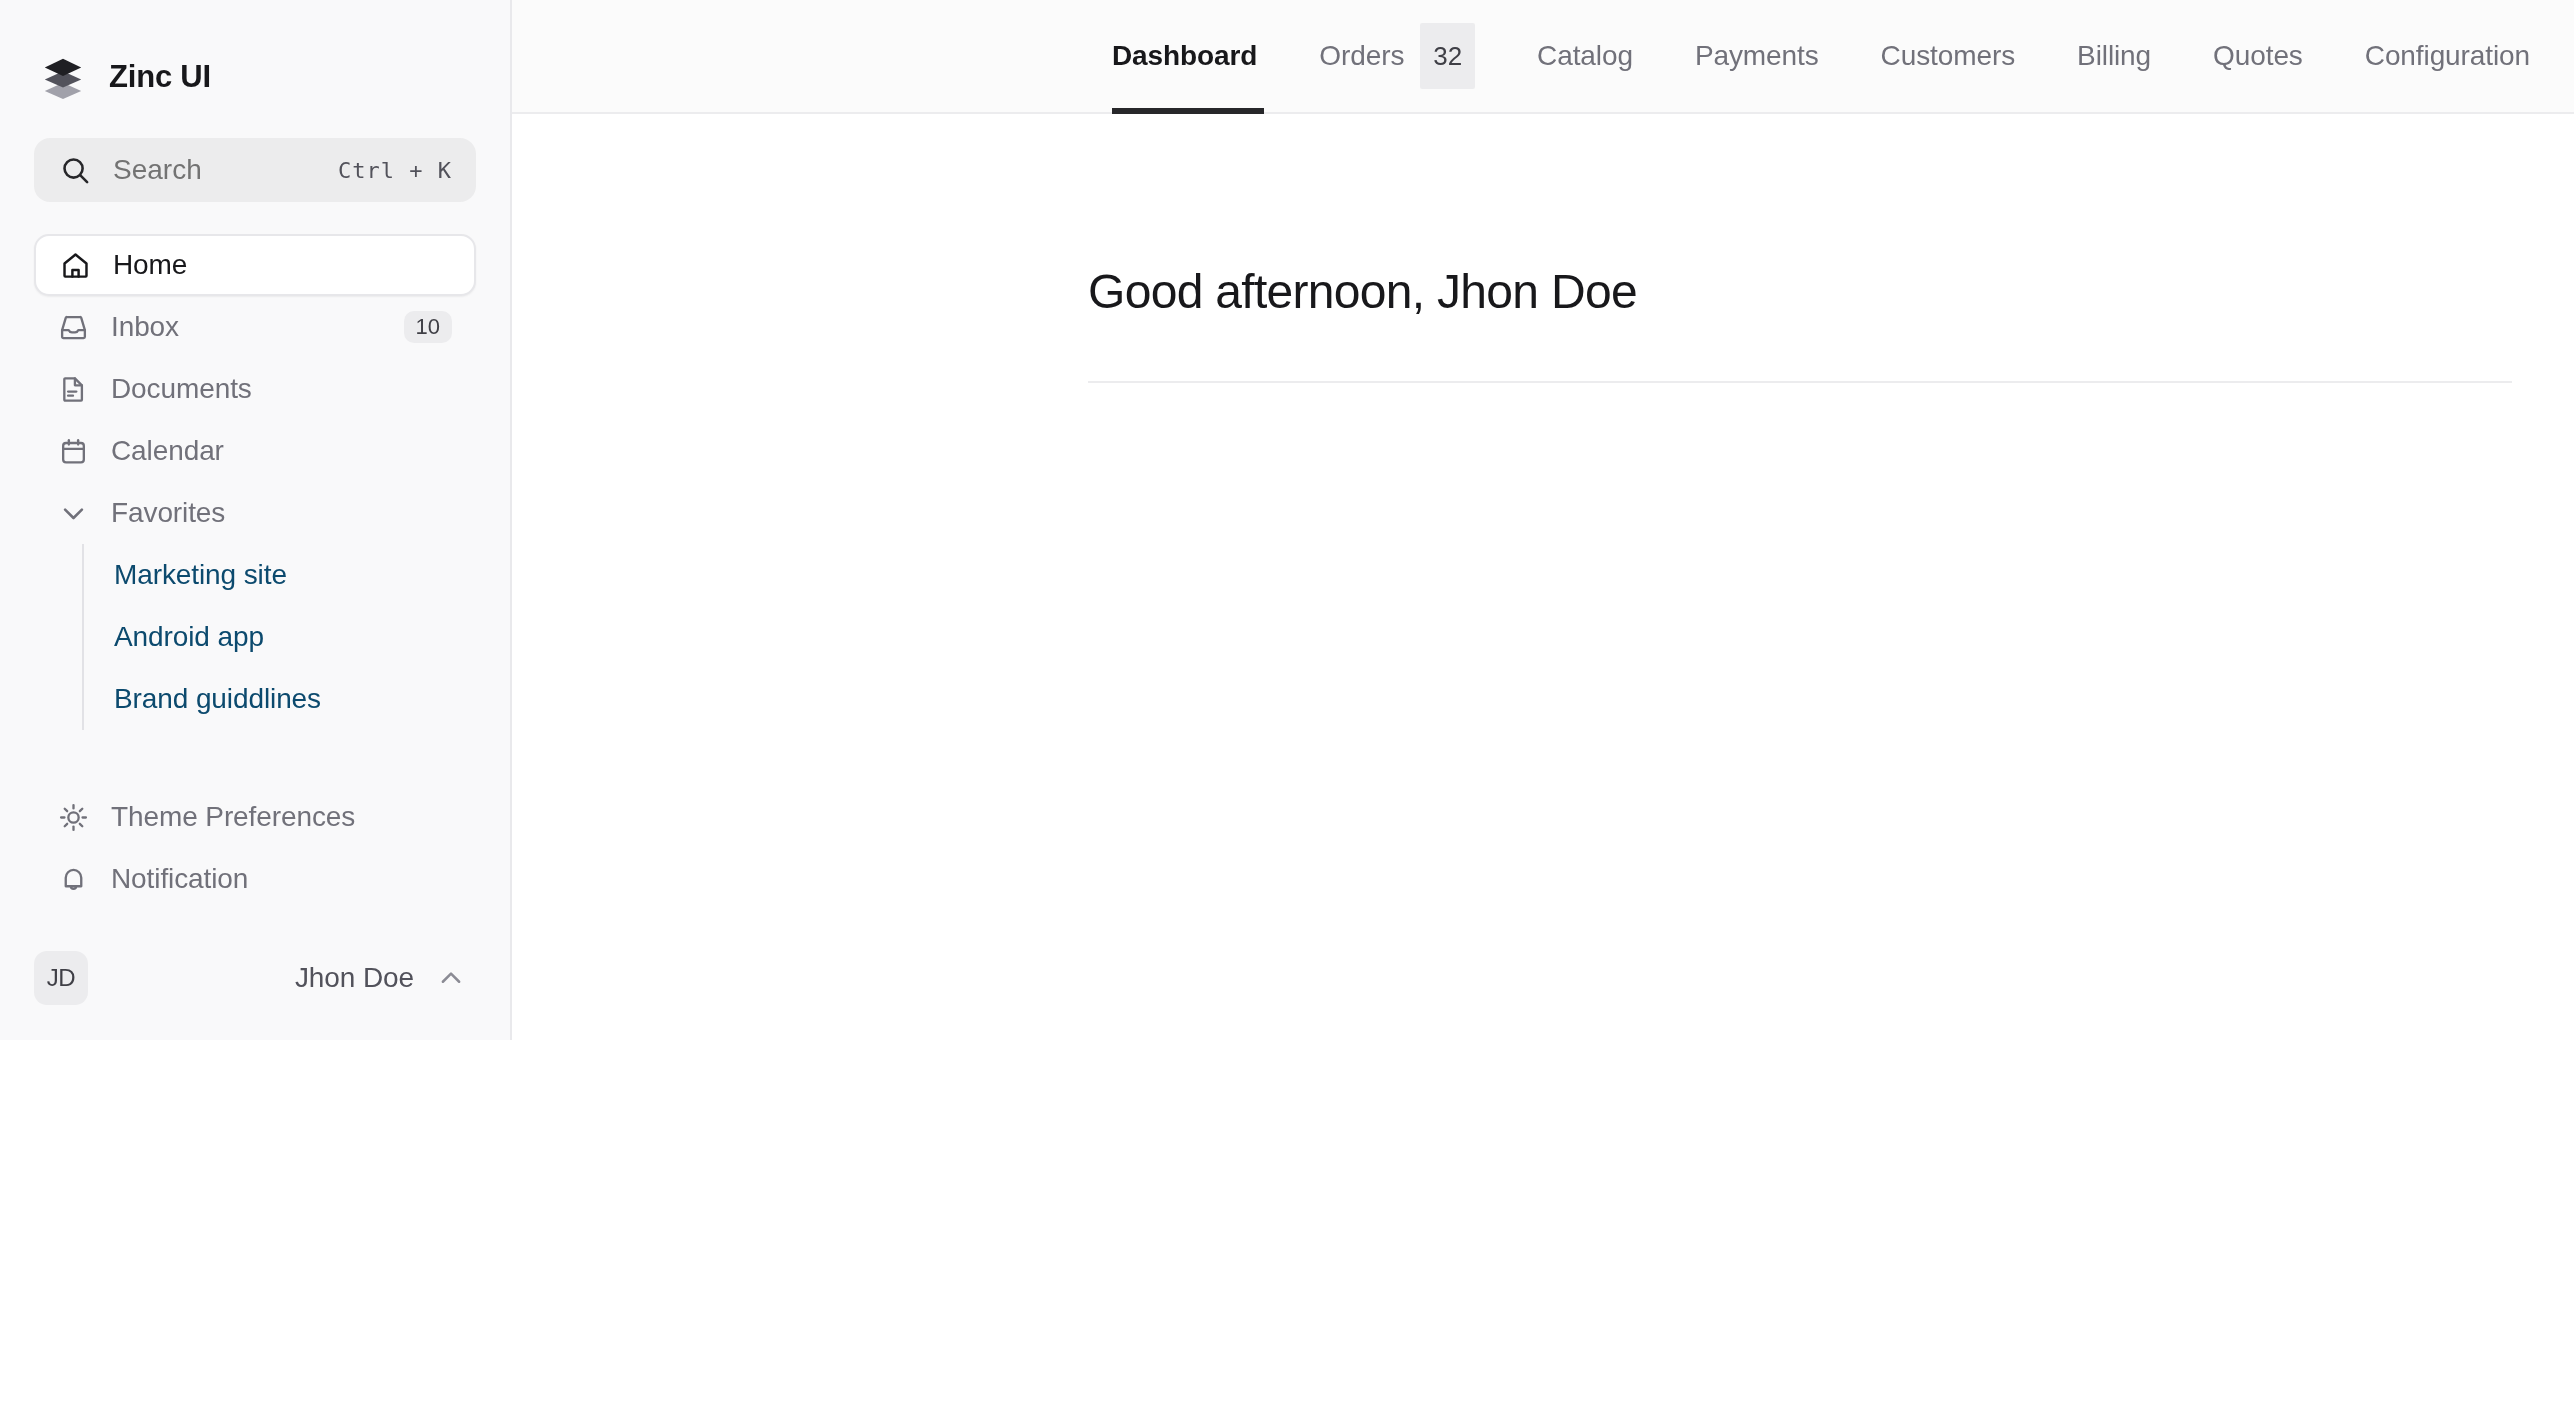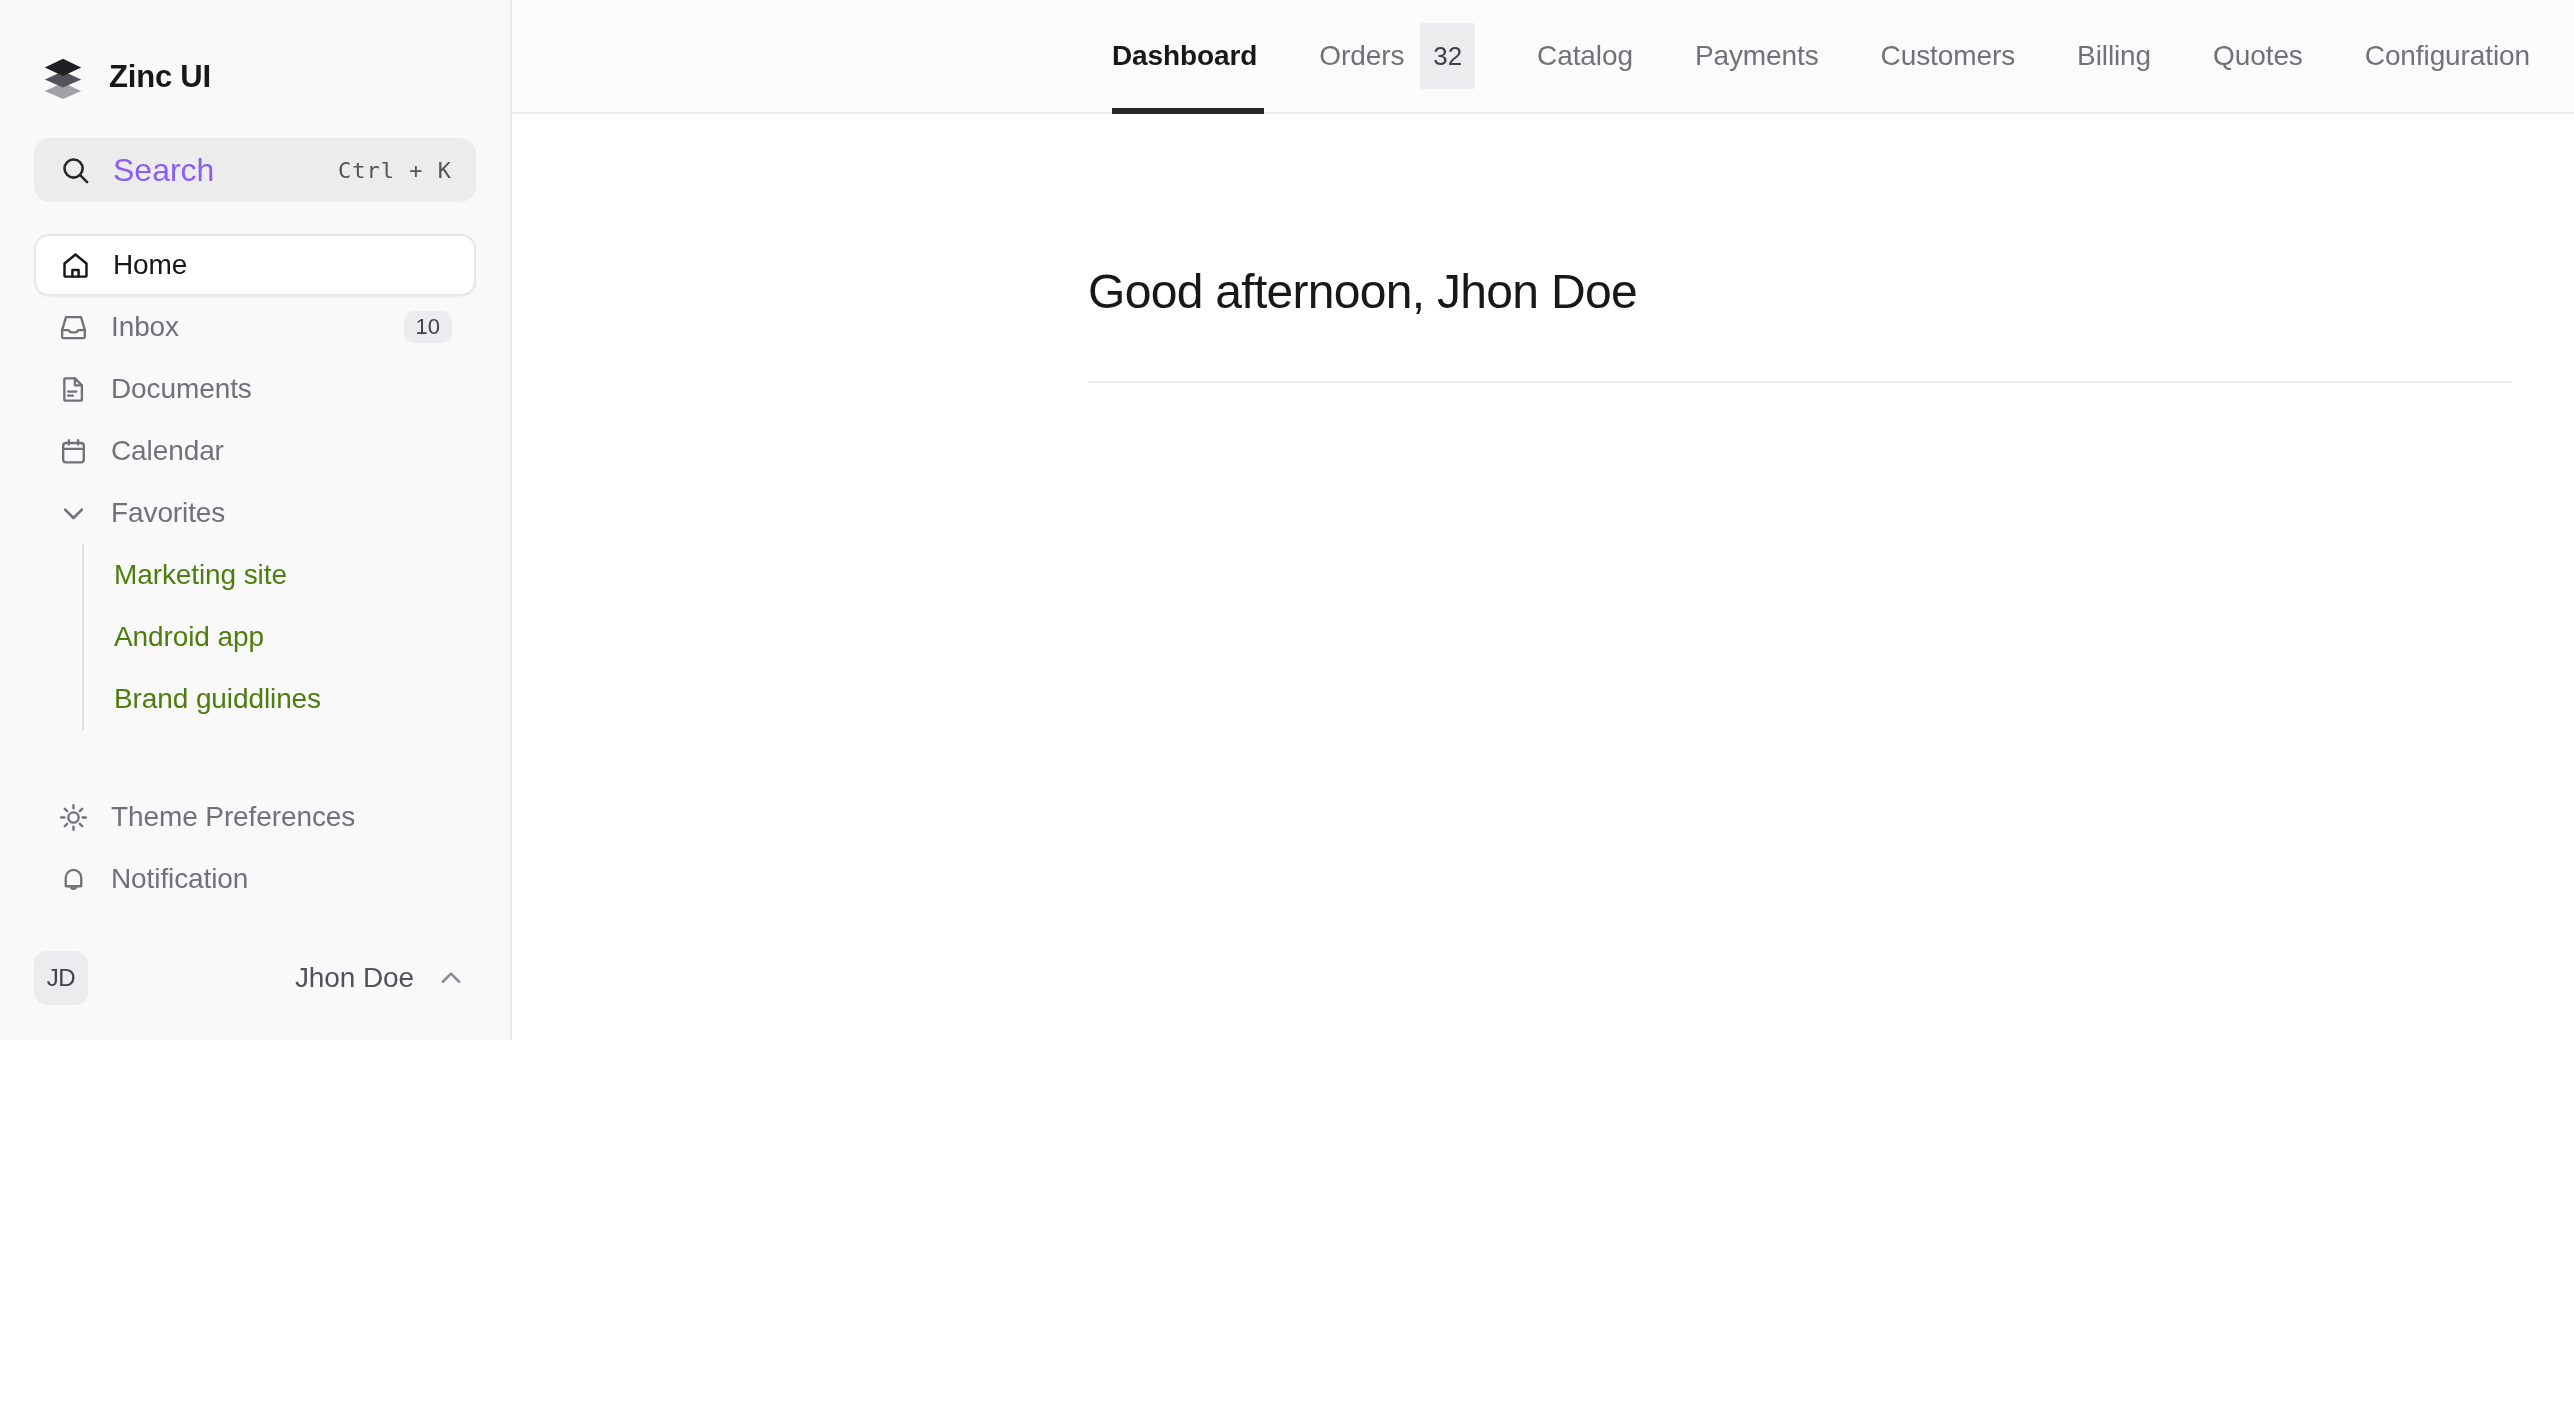--- a/index.html
+++ b/index.html
@@ -56,22 +56,22 @@
     background: #ececed;
     border-radius: 16px;
     display: flex;
     align-items: center;
     padding: 0 24px 0 26px;
     gap: 22px;
     cursor: pointer;
   }
   .search-icon { width: 31px; height: 31px; flex: 0 0 31px; color: #27272a; }
   .search-label {
-    font-size: 32px;
-    color: #8b5cf6;
+    font-size: 28px;
+    color: #737373;
     font-weight: 500;
     flex: 1;
   }
   .search-kbd {
     font-family: "DejaVu Sans Mono", monospace;
     font-size: 22px;
     color: #52525b;
     letter-spacing: 1px;
   }
 
@@ -124,21 +124,21 @@
   }
   .sub-item {
     display: flex;
     align-items: center;
     height: 62px;
     padding-left: 30px;
     cursor: pointer;
   }
   .sub-label {
     font-size: 28px;
-    color: #4d7c0f;
+    color: #0c4a6e;
     letter-spacing: -0.1px;
   }
 
   .sidebar-spacer { flex: 1 1 auto; }
 
   .sidebar-bottom { padding: 0 34px 0 34px; }
 
   .user-row {
     display: flex;
     align-items: center;

